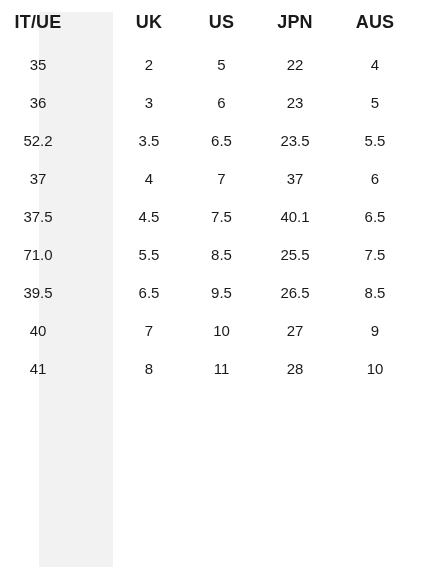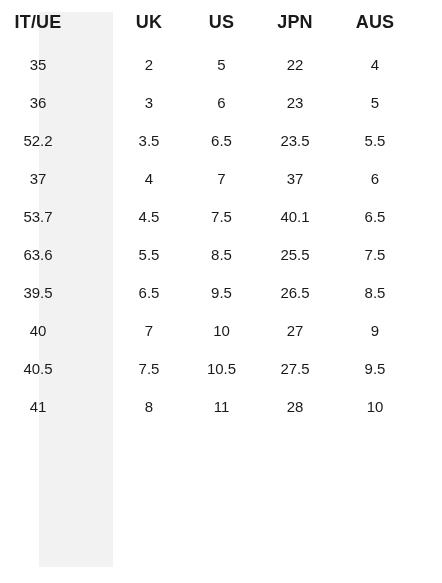--- a/index.html
+++ b/index.html
@@ -129,55 +129,48 @@
           <td class="col-aus">5.5</td>
         </tr>
         <tr>
           <td class="col-it">37</td>
           <td class="col-uk">4</td>
           <td class="col-us">7</td>
           <td class="col-jpn">37</td>
           <td class="col-aus">6</td>
         </tr>
         <tr>
-          <td class="col-it">53.7</td>
+          <td class="col-it">37.5</td>
           <td class="col-uk">4.5</td>
           <td class="col-us">7.5</td>
           <td class="col-jpn">40.1</td>
           <td class="col-aus">6.5</td>
         </tr>
         <tr>
-          <td class="col-it">63.6</td>
+          <td class="col-it">71.0</td>
           <td class="col-uk">5.5</td>
           <td class="col-us">8.5</td>
           <td class="col-jpn">25.5</td>
           <td class="col-aus">7.5</td>
         </tr>
         <tr>
           <td class="col-it">39.5</td>
           <td class="col-uk">6.5</td>
           <td class="col-us">9.5</td>
           <td class="col-jpn">26.5</td>
           <td class="col-aus">8.5</td>
         </tr>
         <tr>
           <td class="col-it">40</td>
           <td class="col-uk">7</td>
           <td class="col-us">10</td>
           <td class="col-jpn">27</td>
           <td class="col-aus">9</td>
         </tr>
         <tr>
-          <td class="col-it">40.5</td>
-          <td class="col-uk">7.5</td>
-          <td class="col-us">10.5</td>
-          <td class="col-jpn">27.5</td>
-          <td class="col-aus">9.5</td>
-        </tr>
-        <tr>
           <td class="col-it">41</td>
           <td class="col-uk">8</td>
           <td class="col-us">11</td>
           <td class="col-jpn">28</td>
           <td class="col-aus">10</td>
         </tr>
       </tbody>
   </table>
 
 </div>

